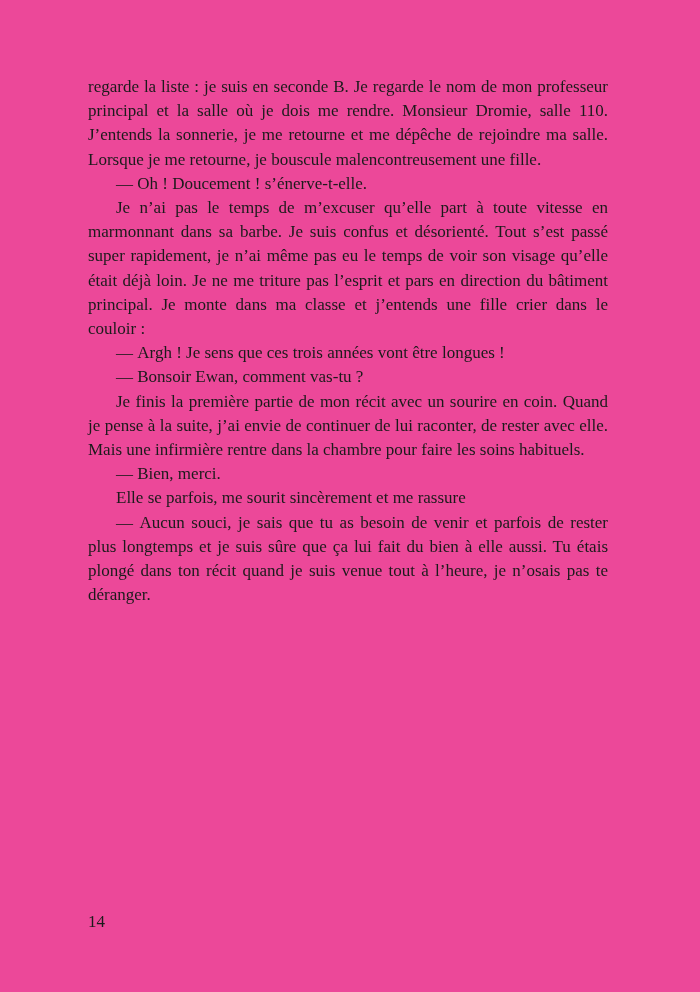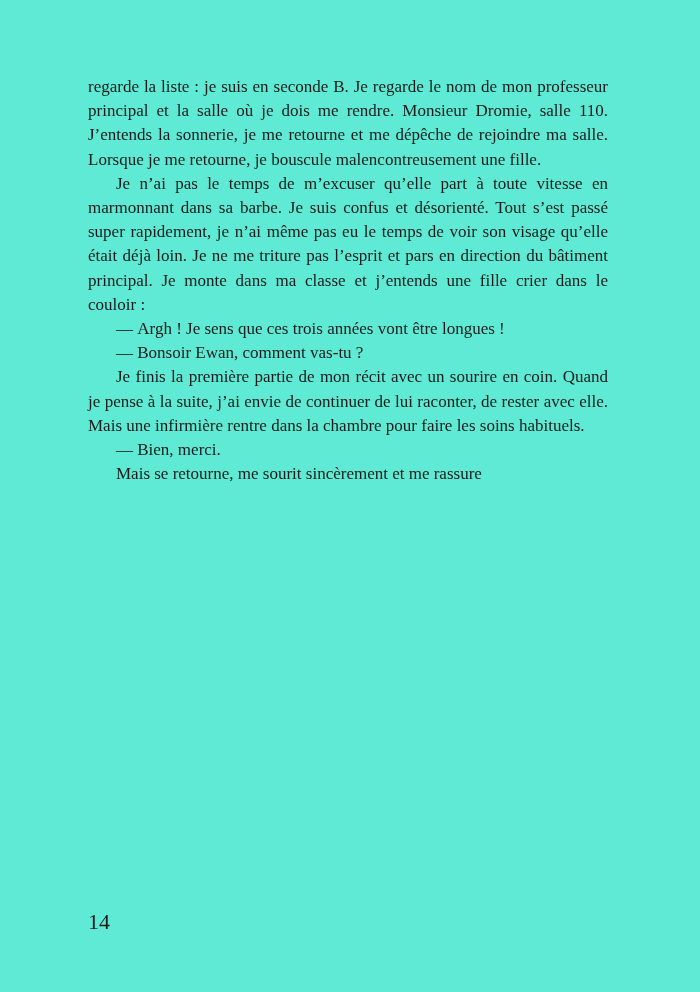--- a/index.html
+++ b/index.html
@@ -4,21 +4,21 @@
 <style>
   html, body {
     margin: 0;
     padding: 0;
     background: #e8e8e8;
   }
   .page {
     position: relative;
     width: 700px;
     height: 992px;
-    background: #5eead4;
+    background: #ec4899;
     font-family: "Liberation Serif", "DejaVu Serif", serif;
     color: #1b1b1b;
     overflow: hidden;
     margin: 0 auto;
   }
   .text-block {
     position: absolute;
     left: 88px;
     top: 75px;
     width: 520px;
@@ -32,31 +32,33 @@
     padding: 0;
     text-indent: 28px;
   }
   .text-block p.no-indent {
     text-indent: 0;
   }
   .page-number {
     position: absolute;
     left: 88px;
     top: 910px;
-    font-size: 22px;
+    font-size: 17px;
     line-height: 24px;
   }
 </style>
 </head>
 <body>
 
 <div class="page">
   <div class="text-block">
       <p class="no-indent">regarde la liste&nbsp;: je suis en seconde B. Je regarde le nom de mon professeur principal et la salle où je dois me rendre. Monsieur Dromie, salle 110. J’entends la sonnerie, je me retourne et me dépêche de rejoindre ma salle. Lorsque je me retourne, je bouscule malencontreusement une fille.</p>
+      <p>—&nbsp;Oh&nbsp;! Doucement&nbsp;! s’énerve-t-elle.</p>
       <p>Je n’ai pas le temps de m’excuser qu’elle part à toute vitesse en marmonnant dans sa barbe. Je suis confus et désorienté. Tout s’est passé super rapidement, je n’ai même pas eu le temps de voir son visage qu’elle était déjà loin. Je ne me triture pas l’esprit et pars en direction du bâtiment principal. Je monte dans ma classe et j’entends une fille crier dans le couloir&nbsp;:</p>
       <p>—&nbsp;Argh&nbsp;! Je sens que ces trois années vont être longues&nbsp;!</p>
       <p>—&nbsp;Bonsoir Ewan, comment vas-tu&nbsp;?</p>
       <p>Je finis la première partie de mon récit avec un sourire en coin. Quand je pense à la suite, j’ai envie de continuer de lui raconter, de rester avec elle. Mais une infirmière rentre dans la chambre pour faire les soins habituels.</p>
       <p>—&nbsp;Bien, merci.</p>
-      <p>Mais se retourne, me sourit sincèrement et me rassure</p>
+      <p>Elle se parfois, me sourit sincèrement et me rassure</p>
+      <p>—&nbsp;Aucun souci, je sais que tu as besoin de venir et parfois de rester plus longtemps et je suis sûre que ça lui fait du bien à elle aussi. Tu étais plongé dans ton récit quand je suis venue tout à l’heure, je n’osais pas te déranger.</p>
     </div>
   <div class="page-number">14</div>
 </div>
 
 </body></html>

